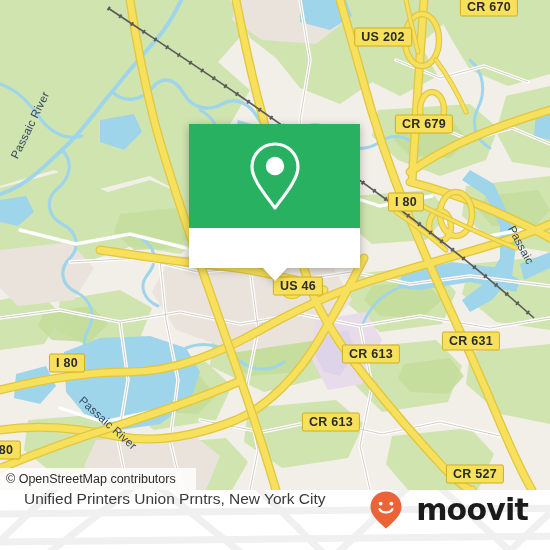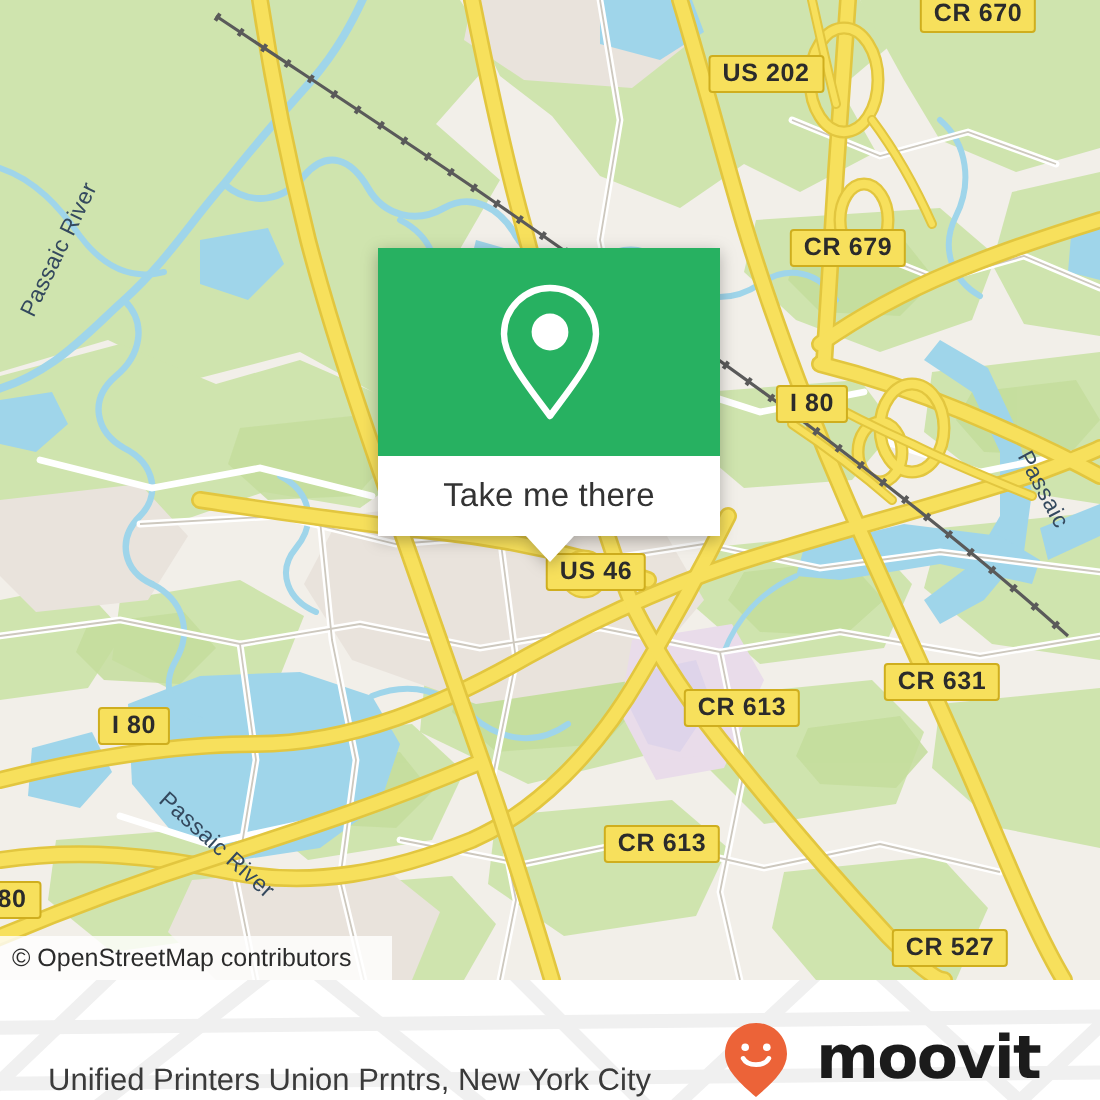--- a/index.html
+++ b/index.html
@@ -106,36 +106,35 @@
     position: absolute;
     left: 0; top: 0;
     width: 550px; height: 60px;
     opacity: 1;
   }
   #footer-inner {
     position: relative;
     width: 550px;
     height: 60px;
     display: flex;
-    align-items: flex-end;
+    align-items: flex-start;
     justify-content: space-between;
-    padding: 0 30px 0 24px;
+    padding: 0 22px 0 24px;
     box-sizing: border-box;
   }
   #footer-title {
     font-size: 15.5px;
     color: #3a3a3a;
     font-family: "Liberation Sans", sans-serif;
     white-space: nowrap;
   }
   #brand {
     display: flex;
     align-items: center;
     gap: 12px;
-    margin-top: 13px;
   }
   #brand-wordmark {
     font-size: 30px;
     font-weight: bold;
     color: #1b1b1b;
     letter-spacing: -0.8px;
     font-family: "DejaVu Sans", sans-serif;
     line-height: 1;
     margin-left: 1px;
   }
@@ -369,21 +368,20 @@
     <div id="osm-attrib">© OpenStreetMap contributors</div>
 
     <div id="popup">
       <div id="popup-top">
         <svg id="pin-icon" width="58" height="74" viewBox="0 0 58 74">
           <path d="M29,5 C16.3,5 6,15.3 6,28 C6,40 18,54 29,69 C40,54 52,40 52,28 C52,15.3 41.7,5 29,5 Z" fill="none" stroke="#ffffff" stroke-width="3.2" stroke-linejoin="round"></path>
           <circle cx="29" cy="27" r="9.2" fill="#ffffff"></circle>
         </svg>
       </div>
       <div id="popup-bottom">
-        <span id="popup-label">Take me there</span>
         <span id="popup-tail"></span>
       </div>
     </div>
   </div>
 
   <div id="footer">
     <svg id="footer-watermark" width="550" height="60" viewBox="0 0 550 60">
       <rect x="0" y="0" width="550" height="60" fill="#ffffff"></rect>
       <g stroke="#f0f0f0" stroke-width="7" fill="none">
         <path d="M-20,70 L70,-16"></path>

